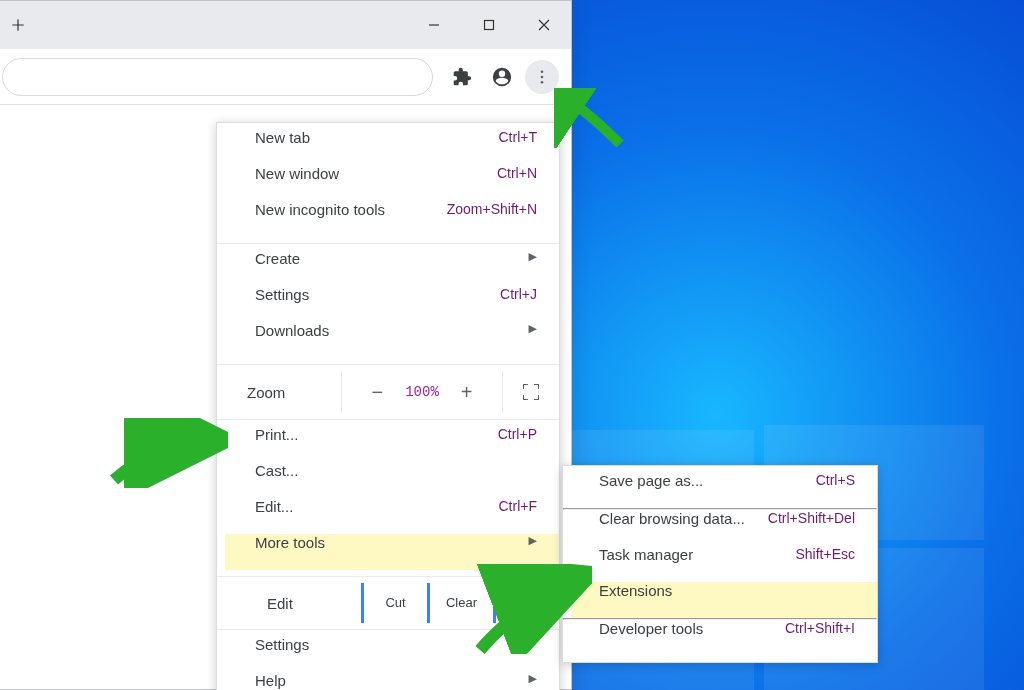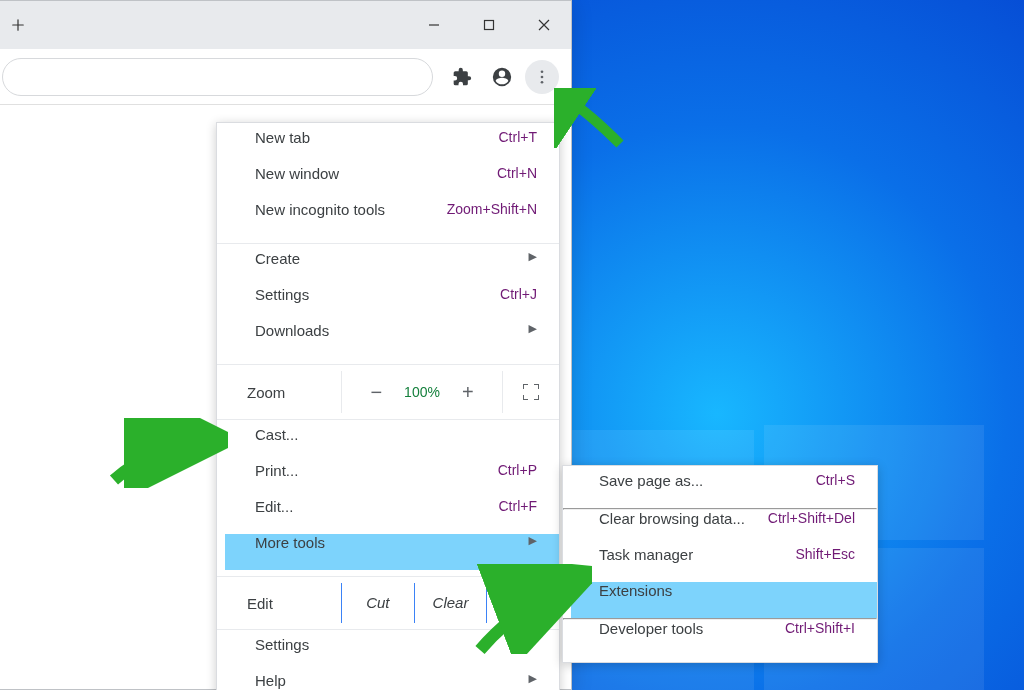--- a/index.html
+++ b/index.html
@@ -53,33 +53,33 @@
     font-size:15px; color:#3c4043;
   }
   .menu hr { border:none; border-top:1px solid #e8eaed; margin:6px 0; }
   .mitem {
     display:flex; align-items:flex-start; height:36px; padding:0 22px 0 30px;
     position:relative;
     margin-left:8px;
   }
   .mitem .shortcut { margin-left:auto; color:#701a75; font-size:14px; }
   .mitem .arrow { margin-left:auto; font-size:11px; color:#5f6368; }
-  .mitem.hovered { background:#7dd3fc; }
+  .mitem.hovered { background:#fef9c3; }
 
   .zoom-row { display:flex; align-items:center; height:42px;justify-content:space-between; }
   .zoom-row .zlabel { width:124px; padding-left:30px; }
   .zoom-row .zctl { flex:1; display:flex; align-items:center; justify-content:center; gap:22px; color:#5f6368; }
   .zoom-row .zfs { width:56px; display:flex; align-items:center; justify-content:center; }
   .zoom-row .divider { width:1px; height:42px; background:#e8eaed; }
-  .zoom-row .zpct { color:#15803d; font-size:14px; }
+  .zoom-row .zpct { color:#a21caf; font-size:14px;font-family:Liberation Mono, monospace; }
   .zoom-row .zm { font-size:20px; font-weight:300; color:#5f6368; }
 
   .edit-row { display:flex; align-items:center; height:40px; }
-  .edit-row .elabel { width:124px; padding-left:30px; }
-  .edit-row .ebtn { flex:1; text-align:center; height:40px; line-height:40px; border-left:1px solid #3b82f6; font-size:15px;font-style:italic; }
+  .edit-row .elabel { width:124px; padding-left:30px;margin-left:20px; }
+  .edit-row .ebtn { flex:1; text-align:center; height:40px; line-height:40px; border-left:3px solid #3b82f6; font-size:13px; }
 
   
   .submenu {
     position:absolute; left:562px; top:465px; width:316px; background:#fff;
     border:1px solid #dadce0; box-shadow:0 2px 10px rgba(0,0,0,0.2);
     font-size:15px; color:#3c4043; padding:6px 0;
   }
   .submenu .mitem { padding-left:28px; }
 
   
@@ -193,25 +193,25 @@
       <div class="fs-corners">
           <span class="c1"></span>
           <span class="c2"></span>
           <span class="c3"></span>
           <span class="c4"></span>
         </div>
     </div>
   </div>
   <hr>
   <div class="mitem">
-    <span>Cast...</span>
-  </div>
-  <div class="mitem">
     <span>Print...</span>
     <span class="shortcut">Ctrl+P</span>
+  </div>
+  <div class="mitem">
+    <span>Cast...</span>
   </div>
   <div class="mitem">
     <span>Edit...</span>
     <span class="shortcut">Ctrl+F</span>
   </div>
   <div class="mitem hovered">
     <span>More tools</span>
     <span class="arrow">▶</span>
   </div>
   <hr>

